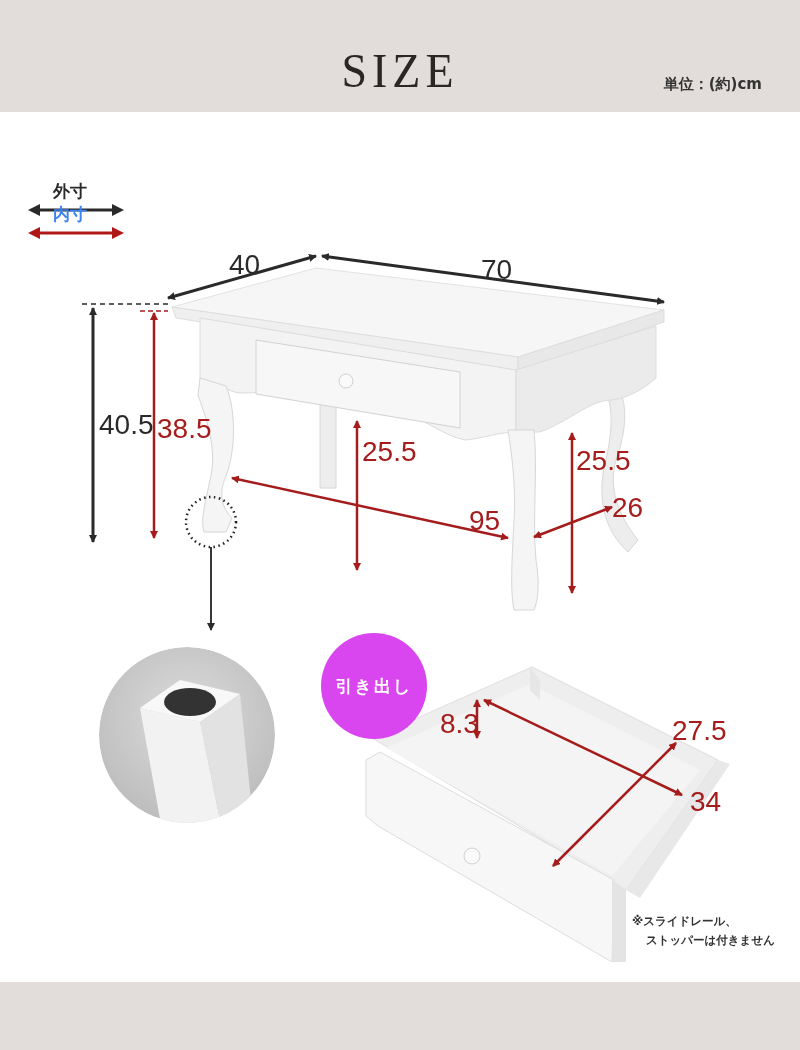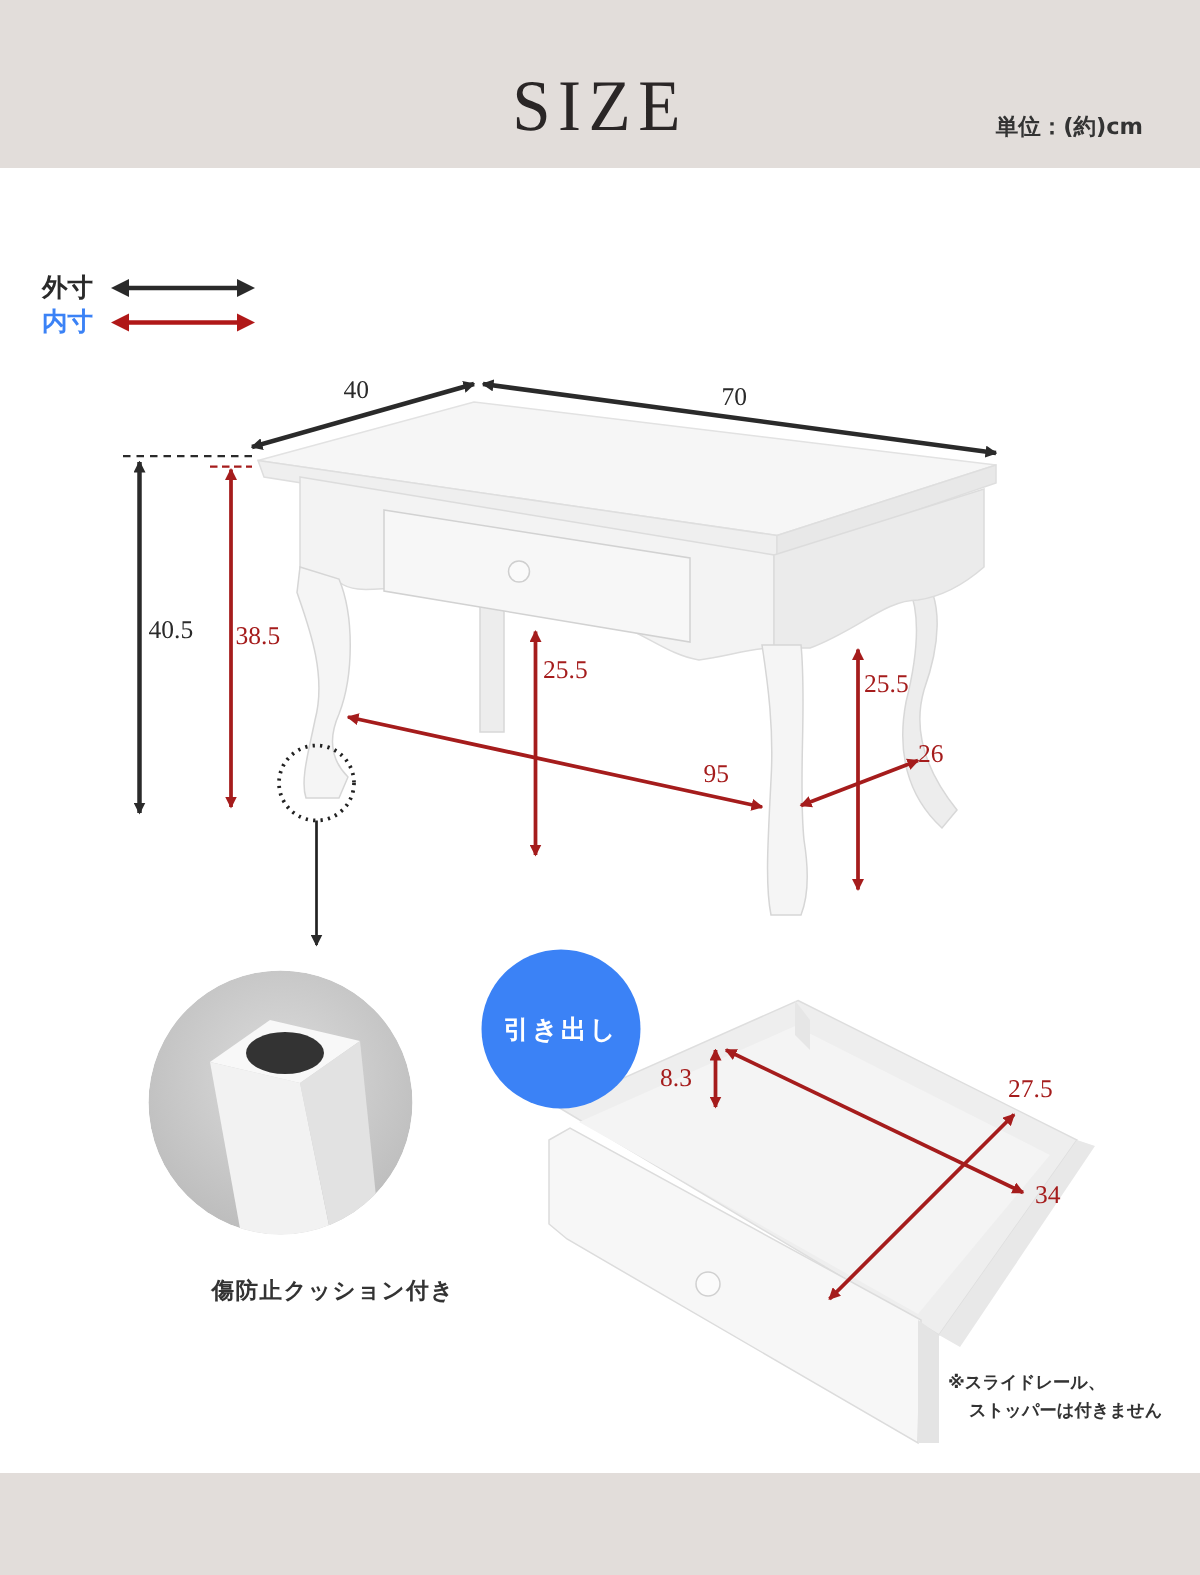--- a/index.html
+++ b/index.html
@@ -4,30 +4,30 @@
 <style>
   html, body { margin:0; padding:0; }
   body { width:800px; height:1050px; position:relative; background:#ffffff; overflow:hidden;
          font-family:"DejaVu Sans", sans-serif; color:#222; }
   .band-top { position:absolute; left:0; top:0; width:800px; height:112px; background:#e2ddda; }
   .band-bottom { position:absolute; left:0; top:982px; width:800px; height:68px; background:#e2ddda; }
   .title { position:absolute; left:0; width:800px; top:48px; text-align:center;
            font-family:"Liberation Serif","DejaVu Serif", serif; font-size:46px; letter-spacing:5px;
            color:#2a2626; line-height:1; transform:scaleY(1.05); }
   .unit { position:absolute; right:38px; top:75px; font-size:15px; color:#333; font-weight:bold;margin-left:20px; }
-  .legend-row { position:absolute; left:28px; font-size:17px; font-weight:bold; display:flex; align-items:center; }
+  .legend-row { position:absolute; left:28px; font-size:17px; font-weight:bold; display:flex; align-items:center;flex-direction:column; }
   .legend-row .lbl { width:46px; }
   .legend-outer { top:180px; color:#2a2a2a; }
   .legend-inner { top:203px; color:#3b82f6; }
   .art { position:absolute; left:0; top:0; }
-  .dim { position:absolute; font-family:Liberation Serif, serif; font-size:17px; line-height:1; }
+  .dim { position:absolute; font-family:Liberation Sans, sans-serif; font-size:28px; line-height:1; }
   .dim.black { color:#2a2a2a; }
   .dim.red { color:#a51c1c; }
   .badge { position:absolute; left:321px; top:633px; width:106px; height:106px; border-radius:50%;
-           background:#3b82f6; color:#fff; font-size:17px; font-weight:bold; letter-spacing:2px;
+           background:#d946ef; color:#fff; font-size:17px; font-weight:bold; letter-spacing:2px;
            display:flex; align-items:center; justify-content:center; }
   .caption { position:absolute; left:141px; top:846px; font-size:15px; font-weight:bold; color:#333; line-height:29px; letter-spacing:1px; }
   .note { position:absolute; left:632px; top:912px; font-size:11.5px; font-weight:bold; color:#333; line-height:19px; }
   .note .l2 { padding-left:14px; }
 </style>
 </head>
 <body>
 
 <div class="band-top"></div>
 <div class="band-bottom"></div>
@@ -147,19 +147,18 @@
 <div class="dim red" style="left:469px;top:507px;">95</div>
 <div class="dim red" style="left:612px;top:494px;">26</div>
 
 <div class="dim red" style="left:440px;top:710px;">8.3</div>
 <div class="dim red" style="left:672px;top:717px;">27.5</div>
 <div class="dim red" style="left:690px;top:788px;">34</div>
 
 <div class="badge">引き出し</div>
 
 <div class="caption">
-  <div>傷防止クッション付き</div>
 </div>
 
 <div class="note">
   <div>※スライドレール、</div>
   <div class="l2">ストッパーは付きません</div>
 </div>
 
 </body></html>

